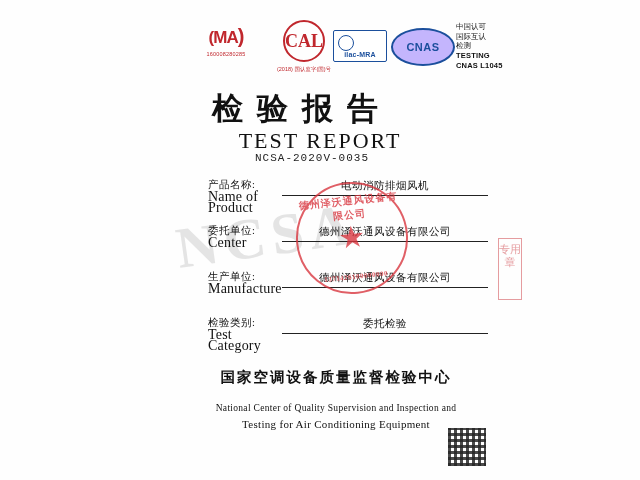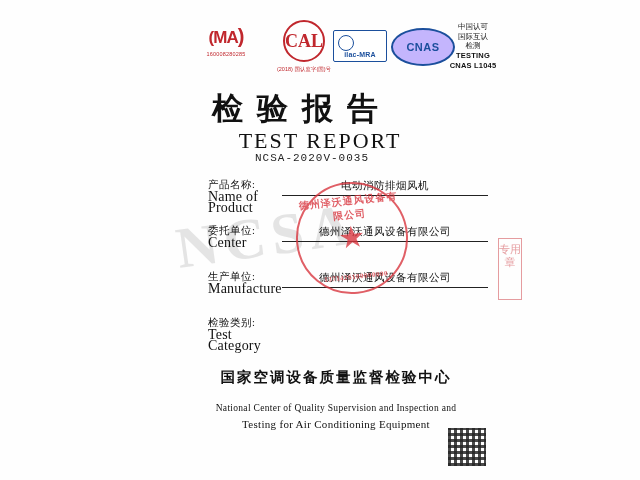--- a/index.html
+++ b/index.html
@@ -125,24 +125,24 @@
     transform: translate(-50%, -50%);
     font-family: "Liberation Sans", sans-serif;
     font-size: 11px;
     font-weight: bold;
     color: #1b4f9c;
     letter-spacing: 0.5px;
   }
 
   
   .logo-cnas-text {
-    left: 408px;
+    left: 456px;
     top: 12px;
     width: 130px;
-    text-align: center;
+    text-align: left;
   }
   .cnas-cn {
     font-family: "Liberation Sans", sans-serif;
     font-size: 7.5px;
     color: #111;
     line-height: 9.5px;
   }
   .cnas-en {
     font-family: "Liberation Sans", sans-serif;
     font-size: 7.5px;
@@ -420,20 +420,21 @@
         <div class="label-en">Manufacture</div>
       </div>
       <div class="field-value">德州泽沃通风设备有限公司</div>
     </div>
 
     <div class="field-row">
       <div class="field-label">
         <div class="label-cn">检验类别:</div>
         <div class="label-en">Test Category</div>
       </div>
+      <div class="field-value">委托检验</div>
     </div>
 
   </div>
 
   <div class="seal">
     <div class="seal-arc-top">德州泽沃通风设备有限公司</div>
     <div class="seal-star">★</div>
     <div class="seal-arc-bottom">1371426100000000</div>
   </div>
 

